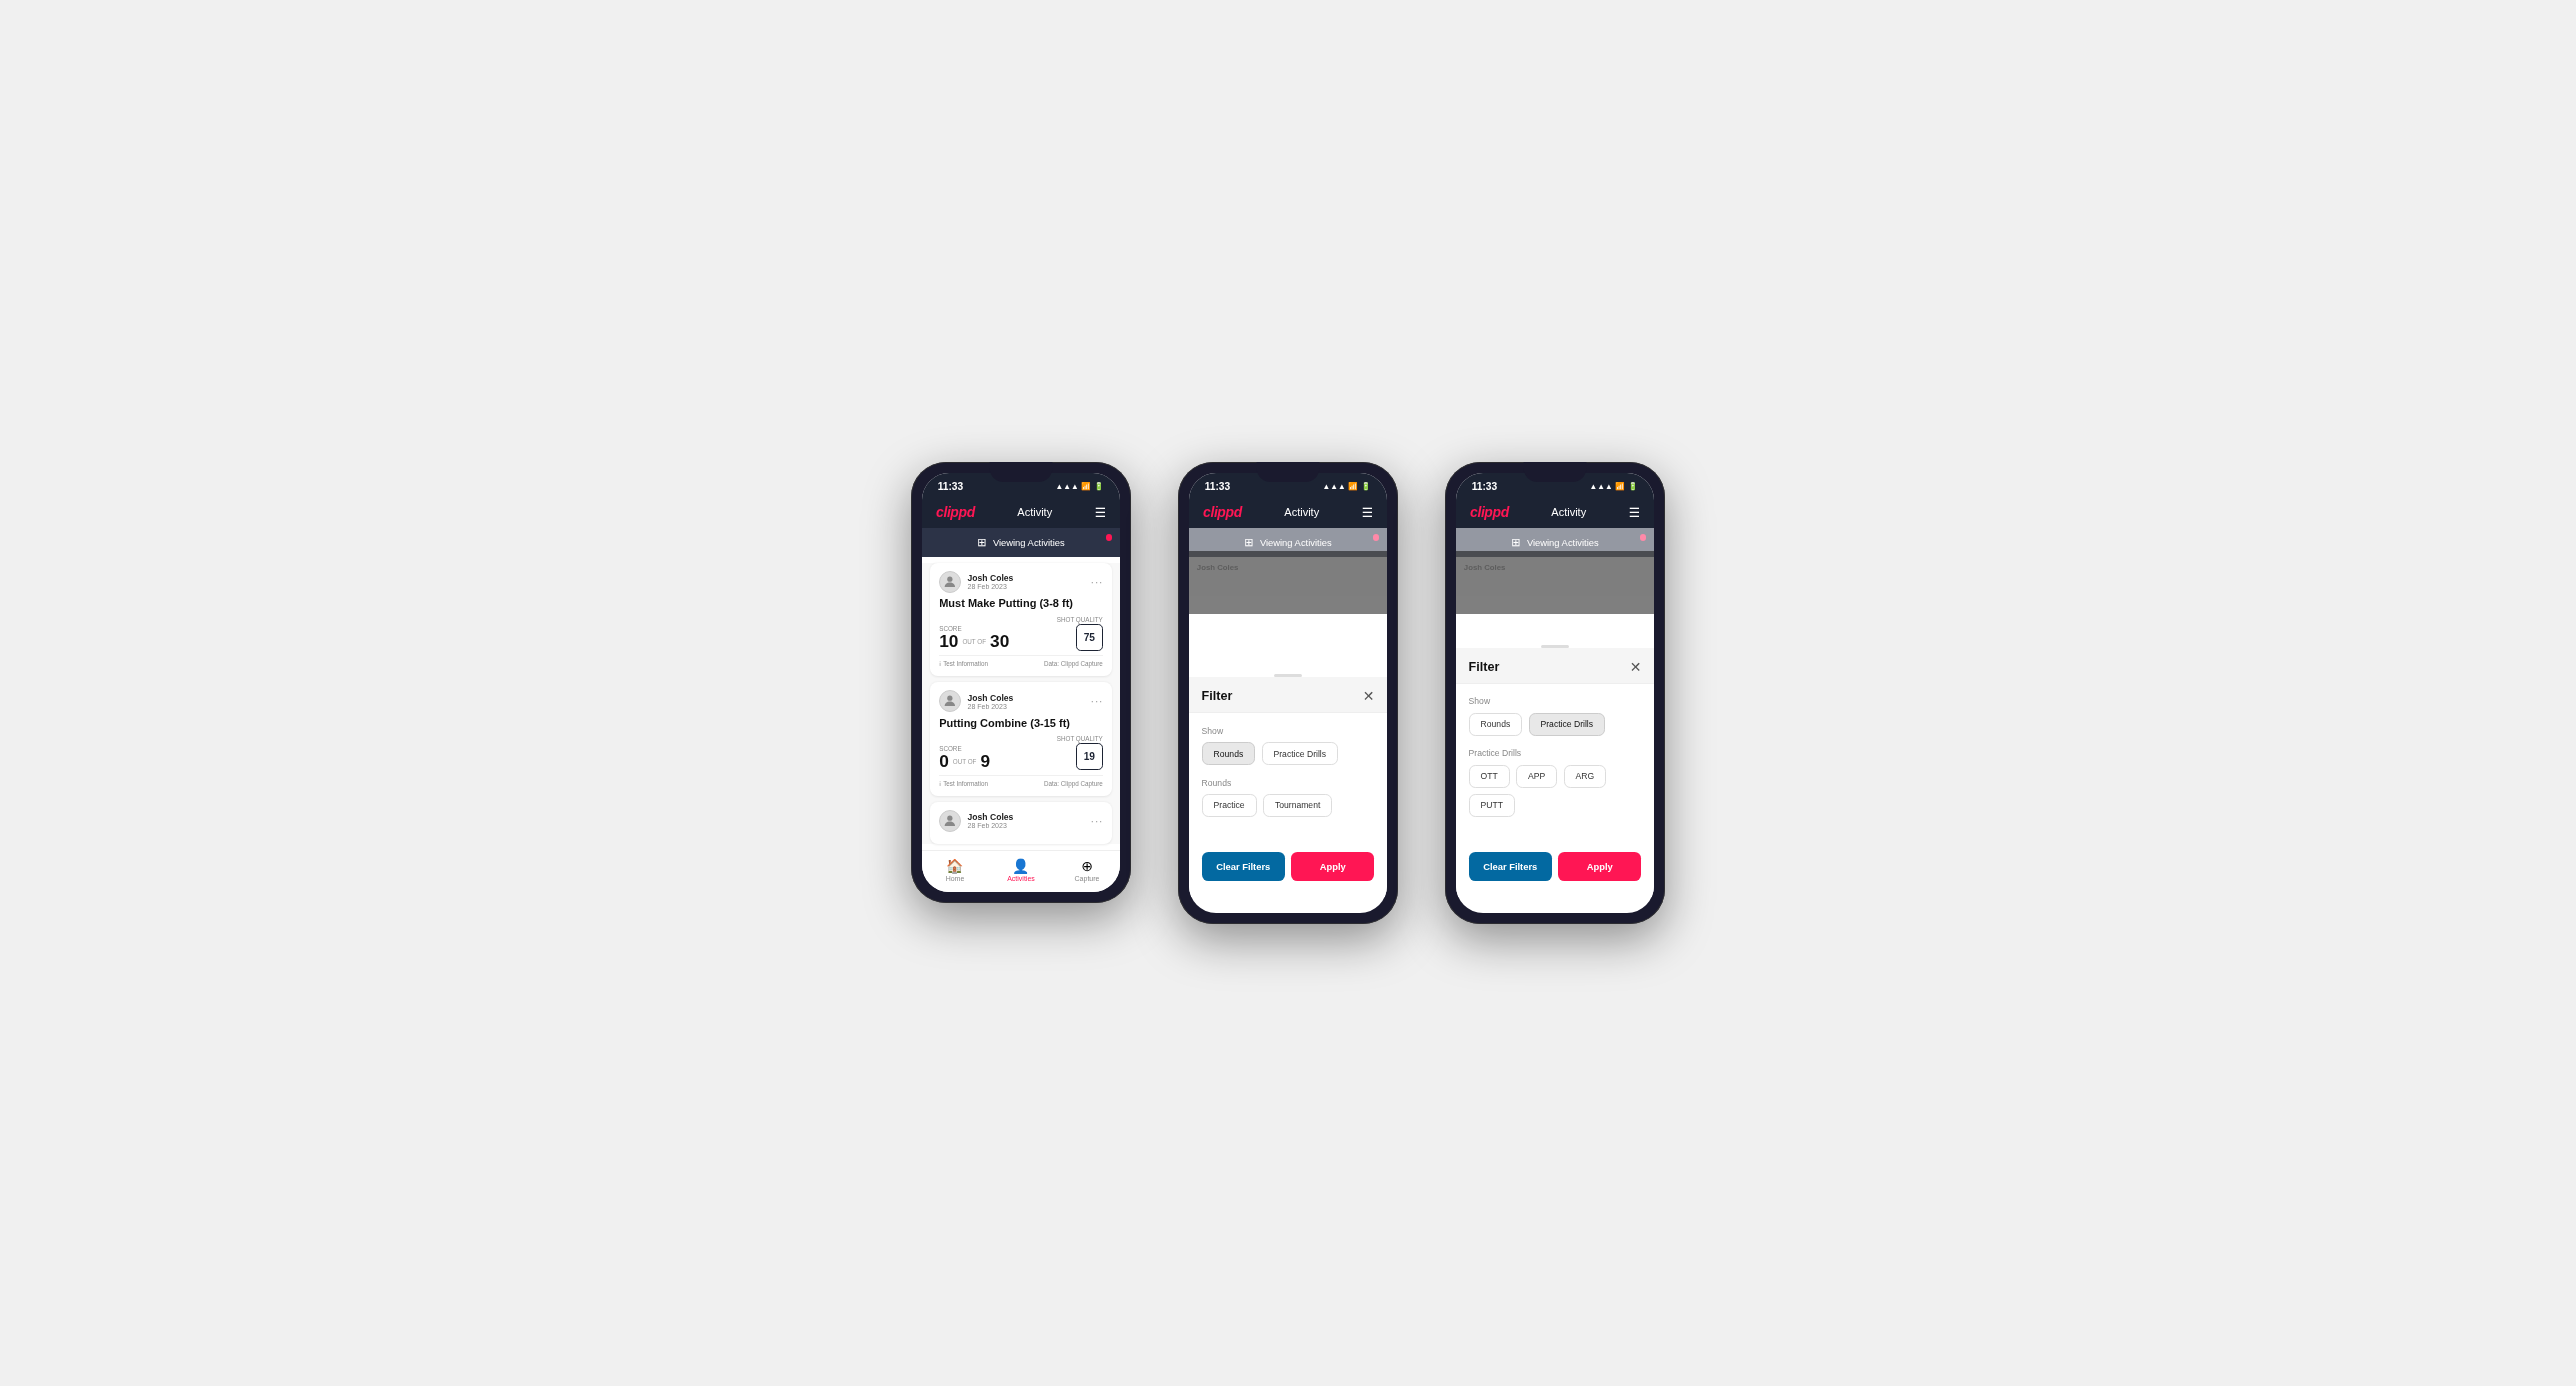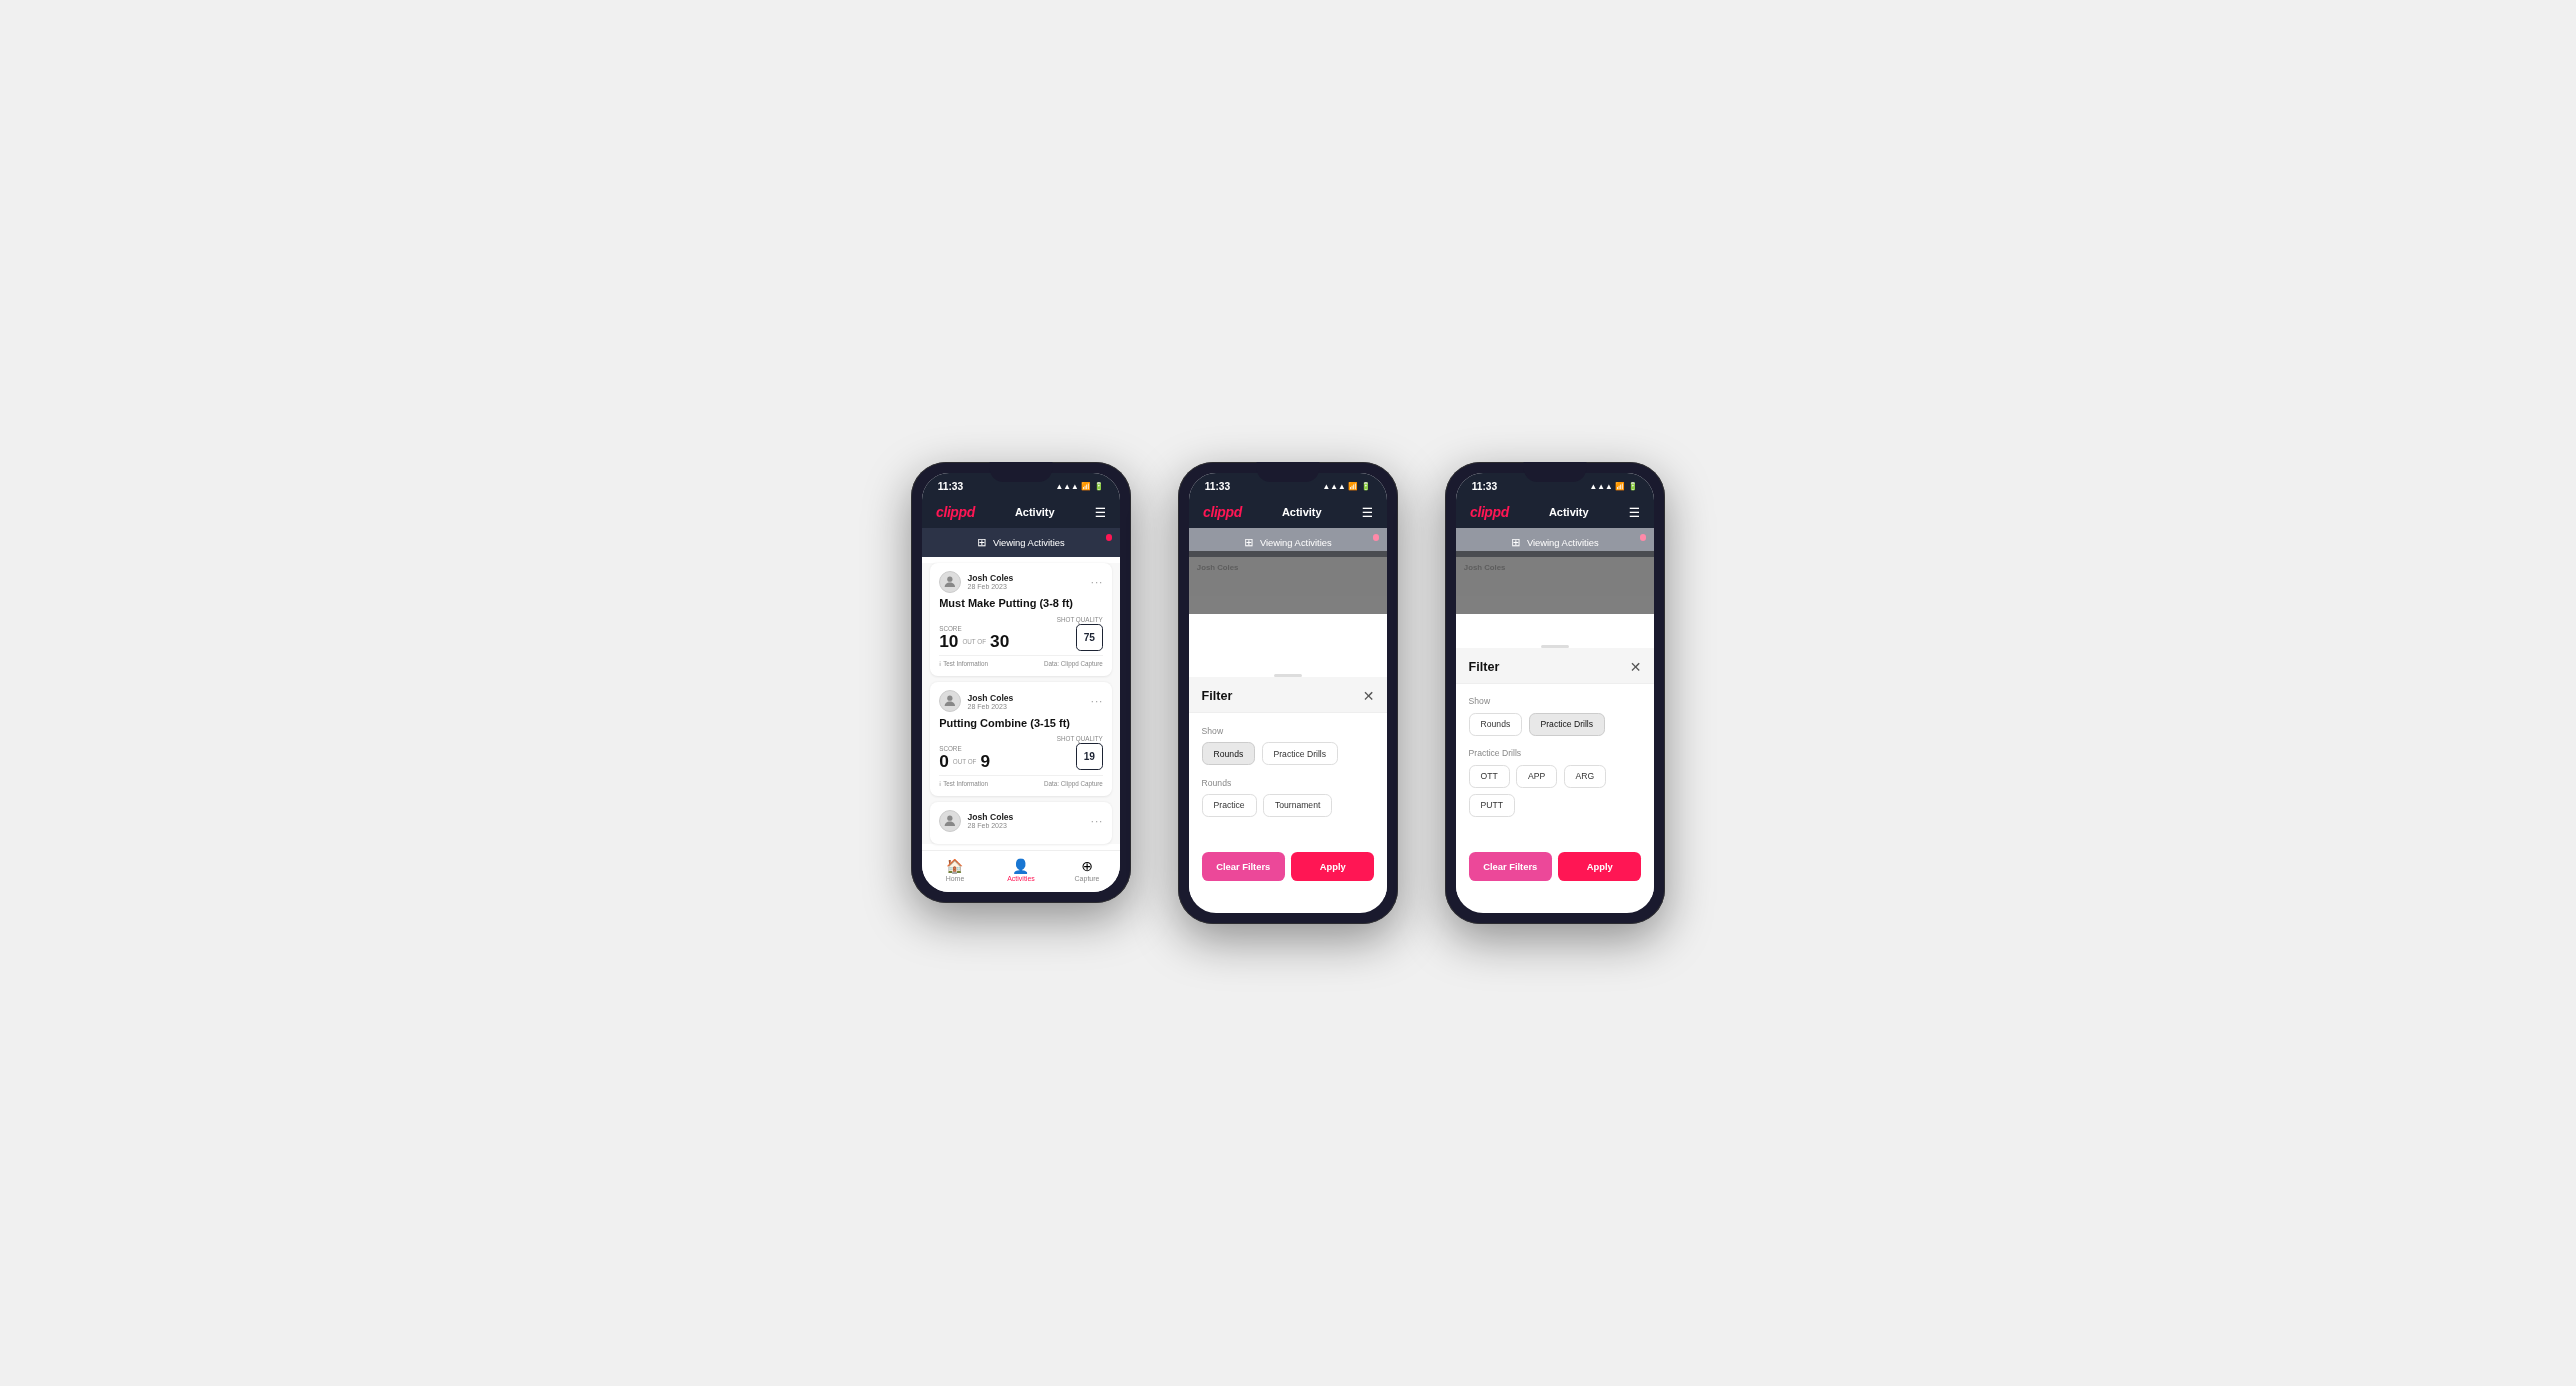--- a/index.html
+++ b/index.html
@@ -71,21 +71,21 @@
     .logo {
       color: #ff1654;
       font-size: 14px;
       font-weight: 800;
       font-style: italic;
       letter-spacing: -0.4px;
     }
     .header-title {
       color: #fff;
       font-size: 11px;
-      font-weight: 700;
+      font-weight: 400;
       text-align: center;
     }
     .hamburger { color: #fff; font-size: 12.6px; cursor: pointer; }
 
     
     .viewing-bar {
       background: #2c3347;
       display: flex;
       justify-content: center;
       align-items: center;
@@ -265,21 +265,21 @@
     }
 
     .filter-footer {
       display: flex;
       gap: 6.3px;
       padding: 9.4px 12.6px 15.7px;
     }
     .btn-clear {
       flex: 1;
       padding: 9.4px;
-      background: #ec4899;
+      background: #0369a1;
       color: #fff;
       border: none;
       border-radius: 6.3px;
       font-size: 9.4px;
       font-weight: 600;
       cursor: pointer;
     }
     .btn-apply {
       flex: 1;
       padding: 9.4px;

